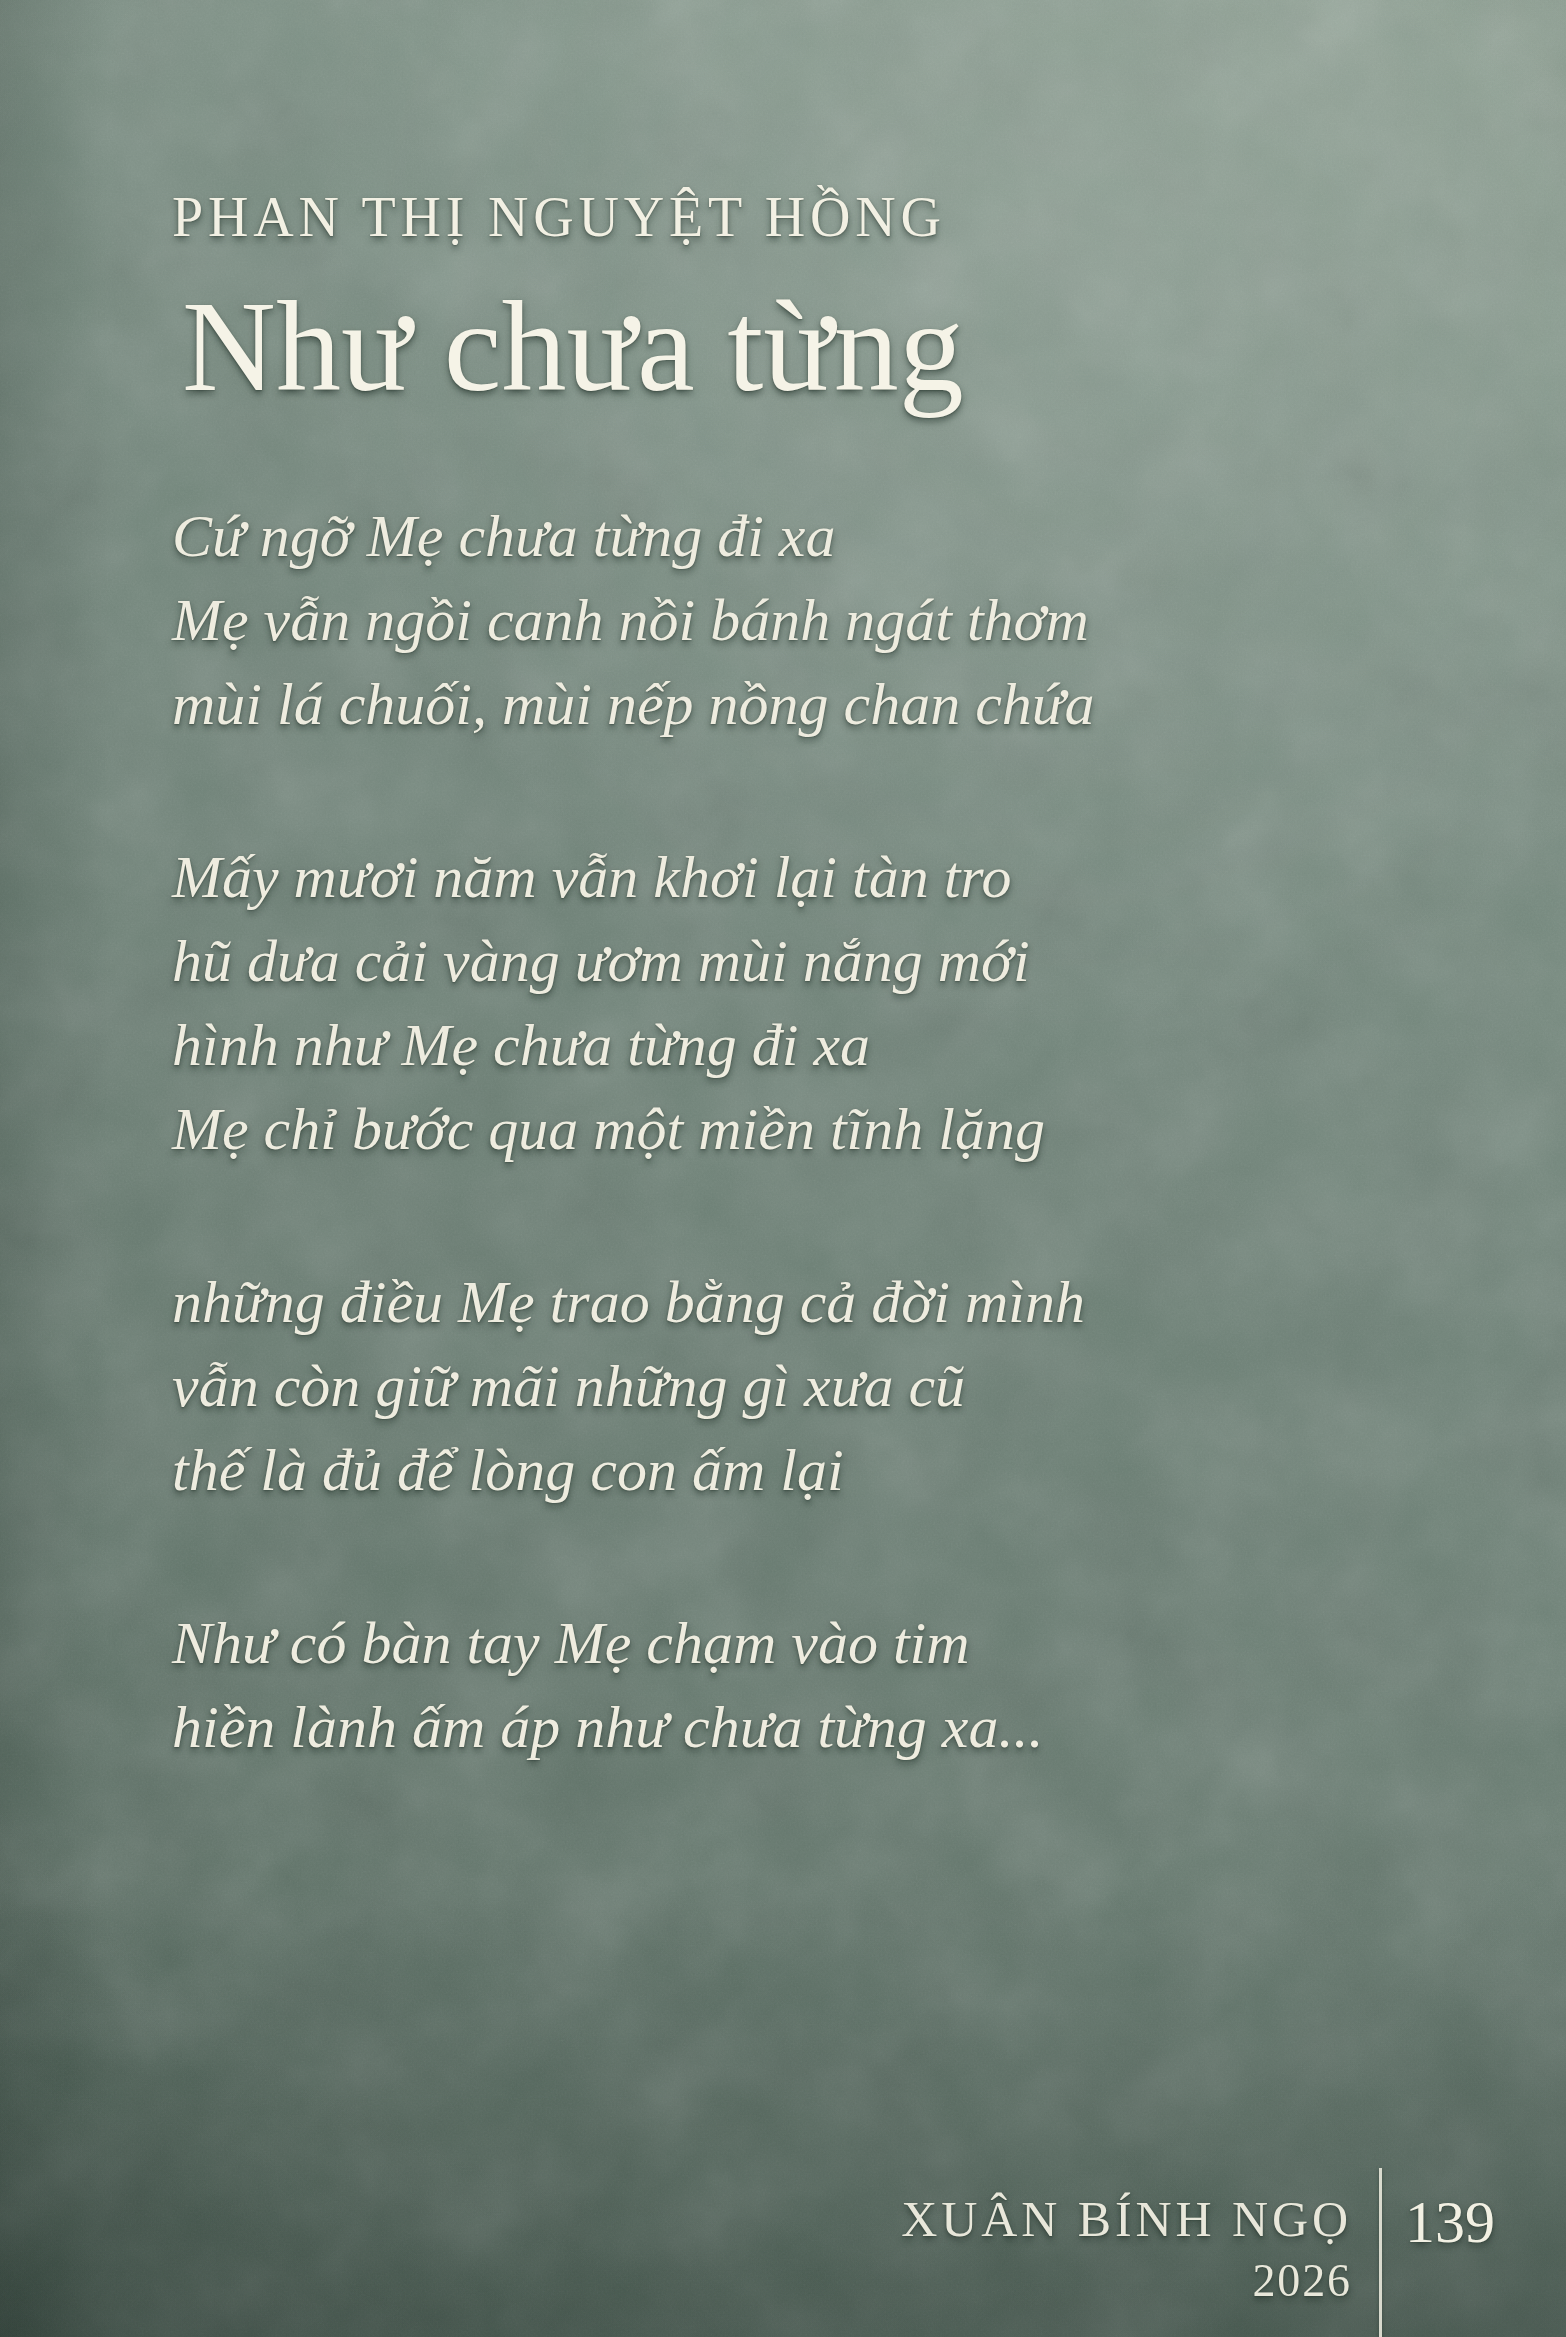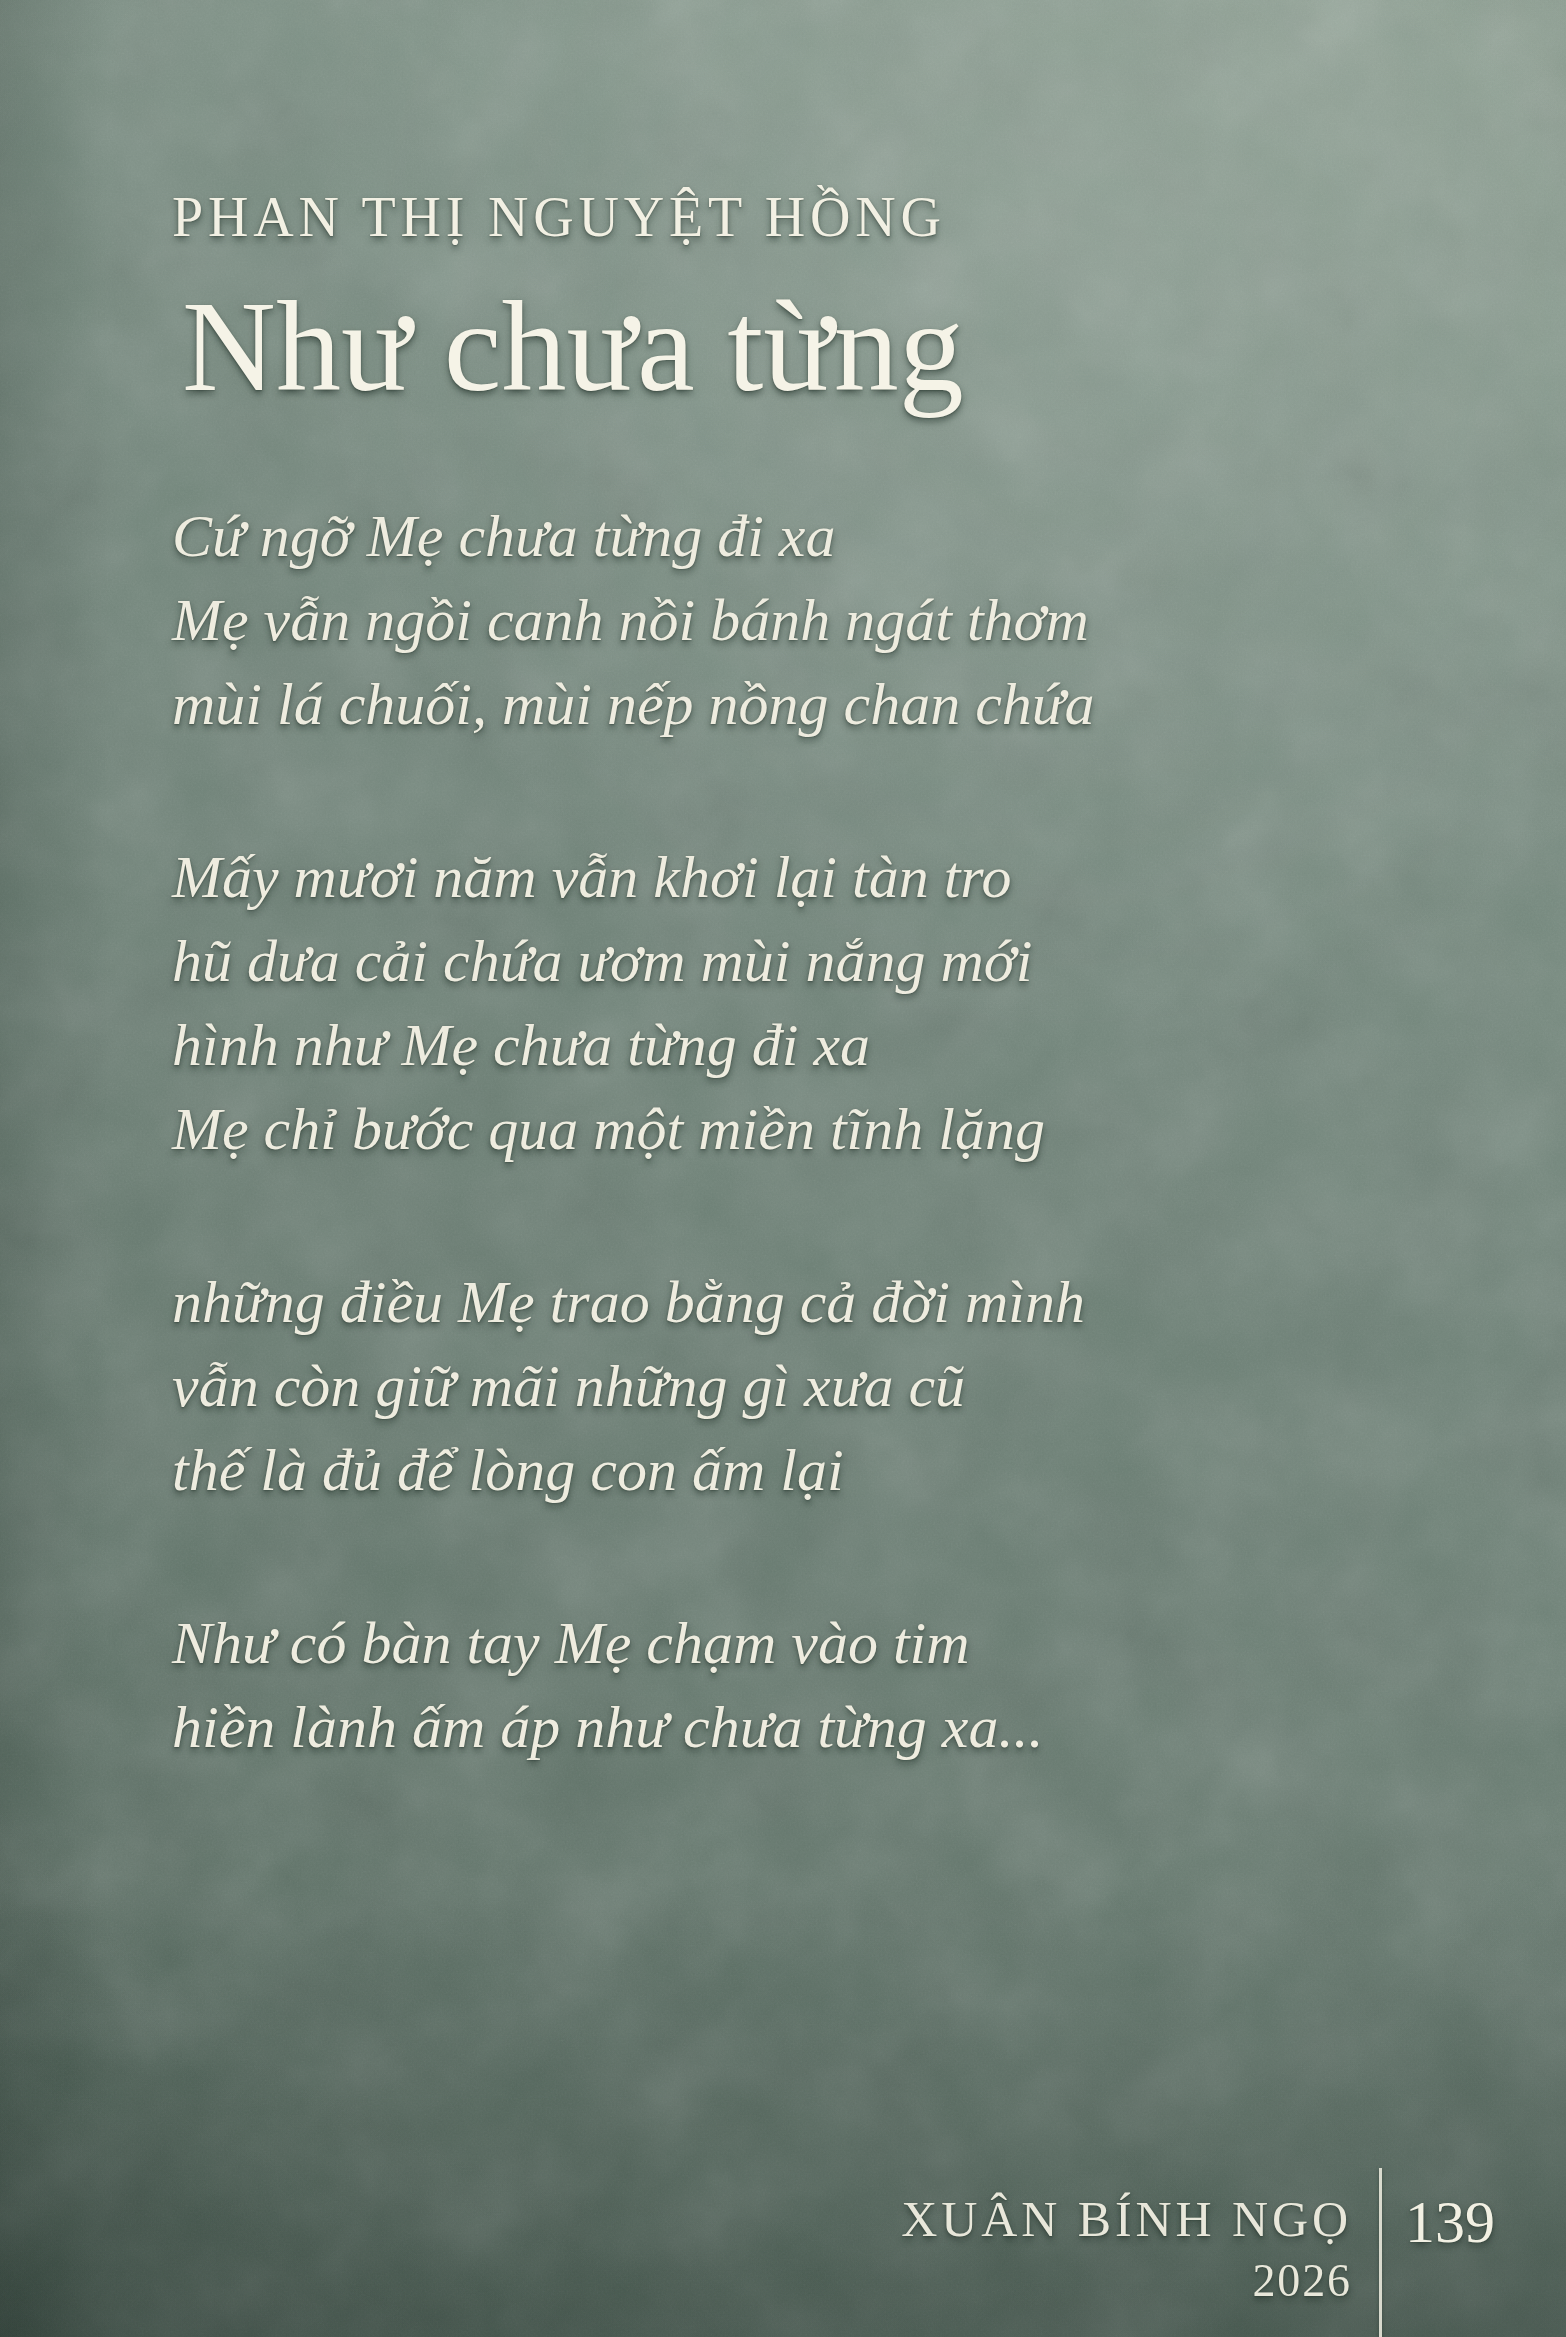--- a/index.html
+++ b/index.html
@@ -148,21 +148,21 @@
     <div id="title" class="txt">Như chưa từng</div>
 
     <div id="poem" class="txt">
       <div class="stanza">
         <div class="poem-line">Cứ ngỡ Mẹ chưa từng đi xa</div>
         <div class="poem-line">Mẹ vẫn ngồi canh nồi bánh ngát thơm</div>
         <div class="poem-line">mùi lá chuối, mùi nếp nồng chan chứa</div>
       </div>
       <div class="stanza">
         <div class="poem-line">Mấy mươi năm vẫn khơi lại tàn tro</div>
-        <div class="poem-line">hũ dưa cải chứa ươm mùi nắng mới</div>
+        <div class="poem-line">hũ dưa cải vàng ươm mùi nắng mới</div>
         <div class="poem-line">hình như Mẹ chưa từng đi xa</div>
         <div class="poem-line">Mẹ chỉ bước qua một miền tĩnh lặng</div>
       </div>
       <div class="stanza">
         <div class="poem-line">những điều Mẹ trao bằng cả đời mình</div>
         <div class="poem-line">vẫn còn giữ mãi những gì xưa cũ</div>
         <div class="poem-line">thế là đủ để lòng con ấm lại</div>
       </div>
       <div class="stanza">
         <div class="poem-line">Như có bàn tay Mẹ chạm vào tim</div>

